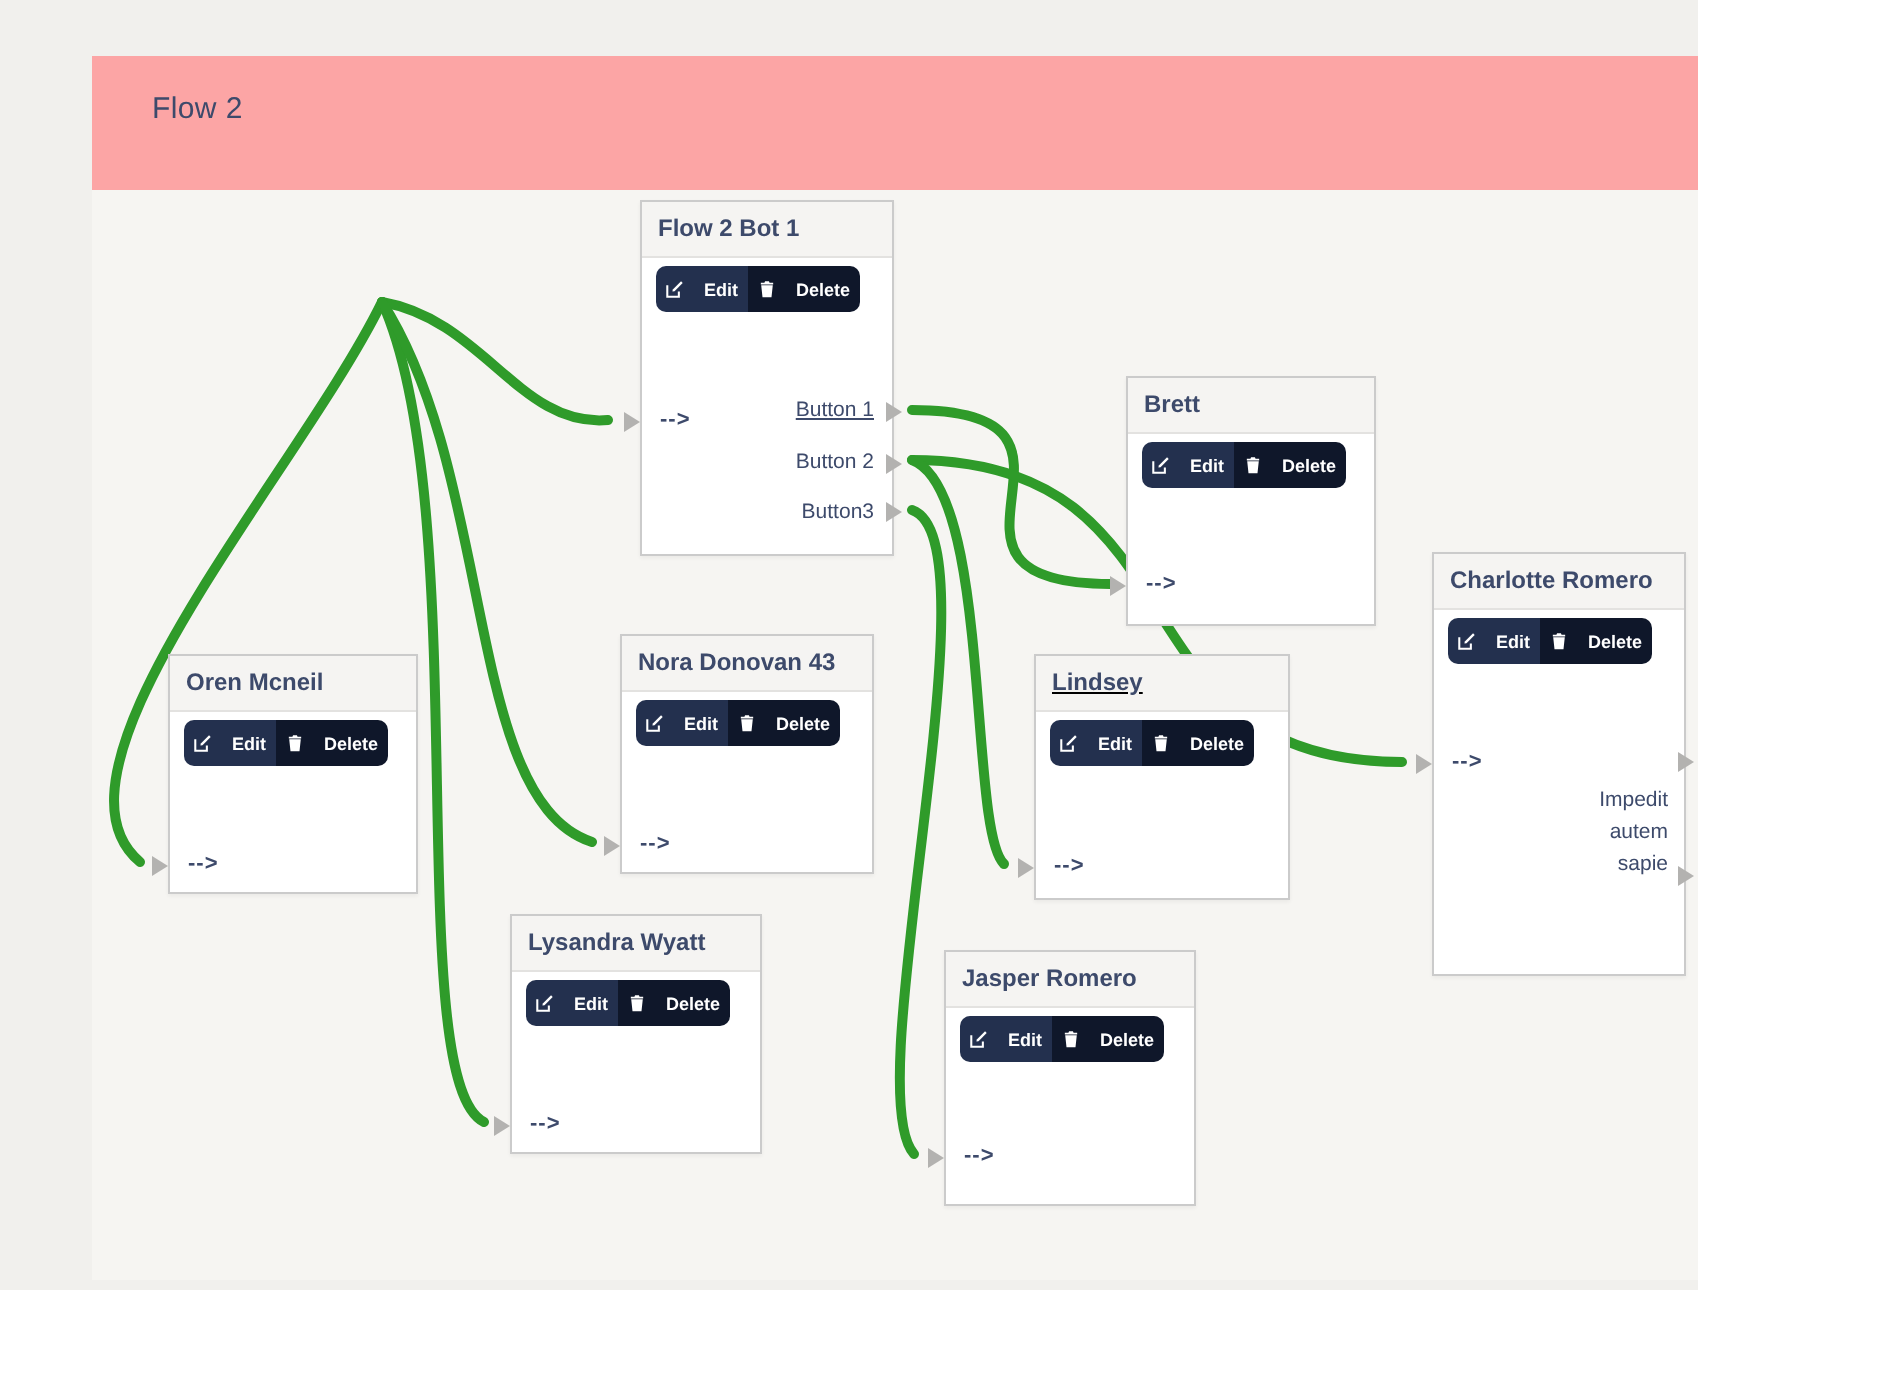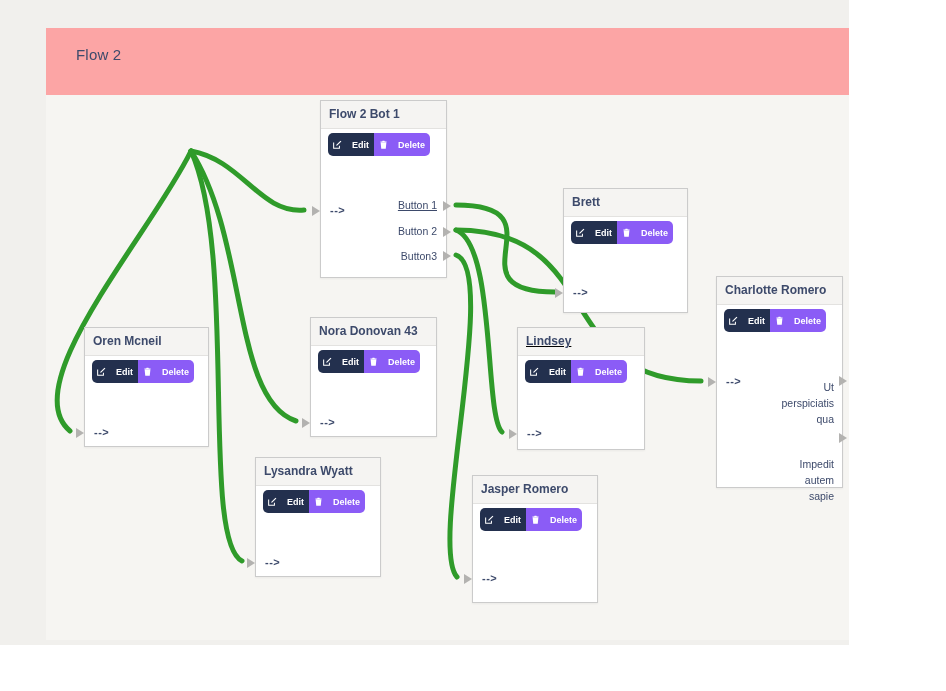--- a/index.html
+++ b/index.html
@@ -8,21 +8,21 @@
   .header-card{position:absolute;left:46px;top:28px;width:803px;height:67px;background:#fca5a5;border-bottom:1px solid #ececea;}
   .flow-title{position:absolute;left:30px;top:18px;font-size:15px;color:#3d4a6b;letter-spacing:.2px;}
   .canvas{position:absolute;left:46px;top:95px;width:803px;height:545px;background:#f6f5f2;}
   .edges{position:absolute;left:0;top:0;width:946px;height:691px;}
   .edges path{fill:none;stroke:#2f9b2a;stroke-width:5;stroke-linecap:round;}
   .node{position:absolute;background:#ffffff;border:1px solid #cbcbcb;box-shadow:0 1px 2px rgba(0,0,0,0.05);box-sizing:border-box;}
   .node-header{height:27px;line-height:27px;background:#f5f4f2;border-bottom:1px solid #e3e2e0;color:#3d4a6b;font-size:12px;font-weight:bold;padding:0 8px;white-space:nowrap;overflow:hidden;}
   .btns{position:absolute;left:7px;top:32px;display:flex;height:23px;width:104px;}
   .btn{display:flex;align-items:center;justify-content:center;gap:10px;color:#fff;font-size:9px;font-weight:bold;}
   .btn-edit{background:#23304e;border-radius:5px 0 0 5px;flex:0 0 46px;}
-  .btn-del{background:#8b5cf6;border-radius:0 5px 5px 0;flex:0 0 56px;}
+  .btn-del{background:#0f172a;border-radius:0 5px 5px 0;flex:0 0 56px;}
   .btn svg{display:block;}
   .in-label{position:absolute;left:9px;font-size:11px;color:#3d4a6b;font-weight:bold;letter-spacing:.5px;}
   .out-label{position:absolute;right:9px;font-size:10.5px;color:#3d4a6b;text-align:right;}
   .port{position:absolute;width:0;height:0;border:5px solid transparent;border-left:8px solid #b3b2b0;}
   .port.in{left:-9px;}
   .port.out{right:-10px;}
   .char-outs{position:absolute;right:8px;top:86px;width:64px;text-align:right;font-size:10.5px;color:#3d4a6b;line-height:16px;white-space:pre-line;}
   .char-outs .o2{margin-top:13px;}
 </style>
 </head>
@@ -108,23 +108,20 @@
       <div class="btn btn-del">
         <svg width="9" height="9" viewBox="0 0 14 14">
             <path fill="#fff" d="M2.5 4h9l-1 9.5h-7L2.5 4zM5.5 1h3l.5 1.2h2.8v1.3H2.2V2.2H5L5.5 1z"></path>
           </svg>
         <span>Delete</span>
       </div>
     </div>
     <div class="in-label" style="top:98px;">--&gt;</div>
     <span class="port in" style="top:100px;"></span>
     <div class="char-outs">
-      <div class="o1">Ut
-perspiciatis
-qua</div>
       <div class="o2">Impedit
 autem
 sapie</div>
     </div>
     <span class="port out" style="top:99px;"></span>
     <span class="port out" style="top:156px;"></span>
   </div>
 
   <div class="node" style="left:84px;top:327px;width:125px;height:120px;">
     <div class="node-header">Oren Mcneil</div>

